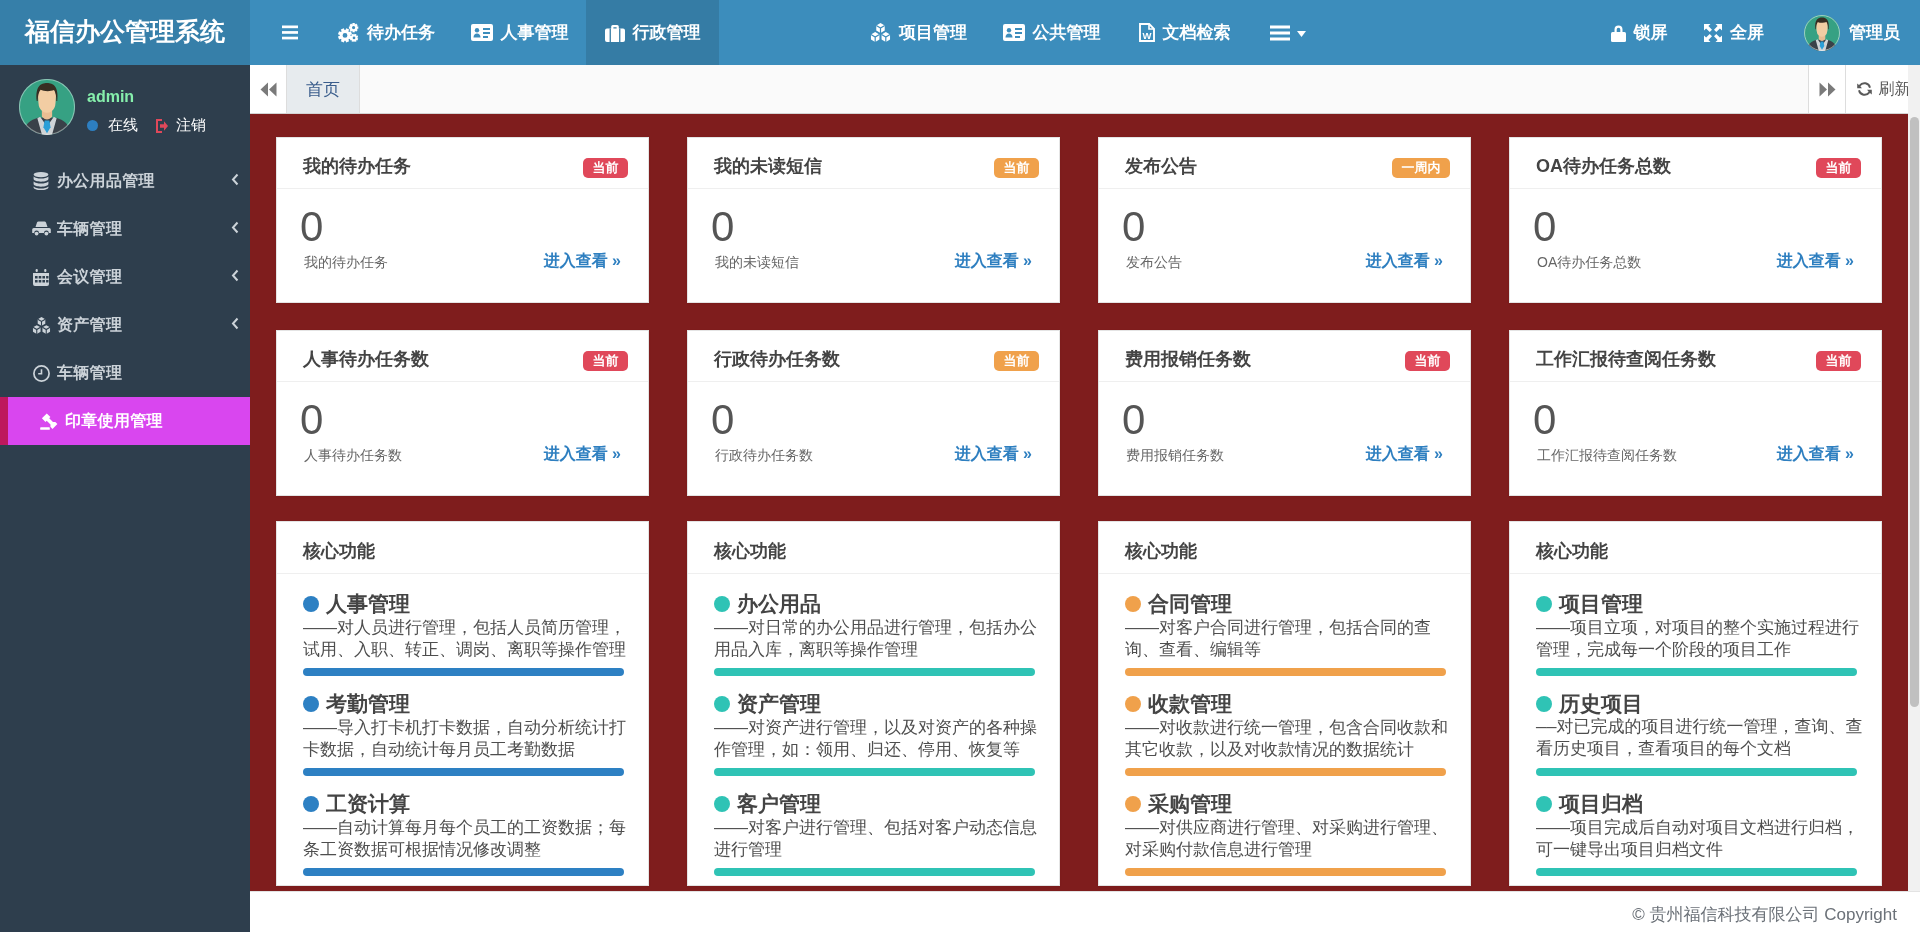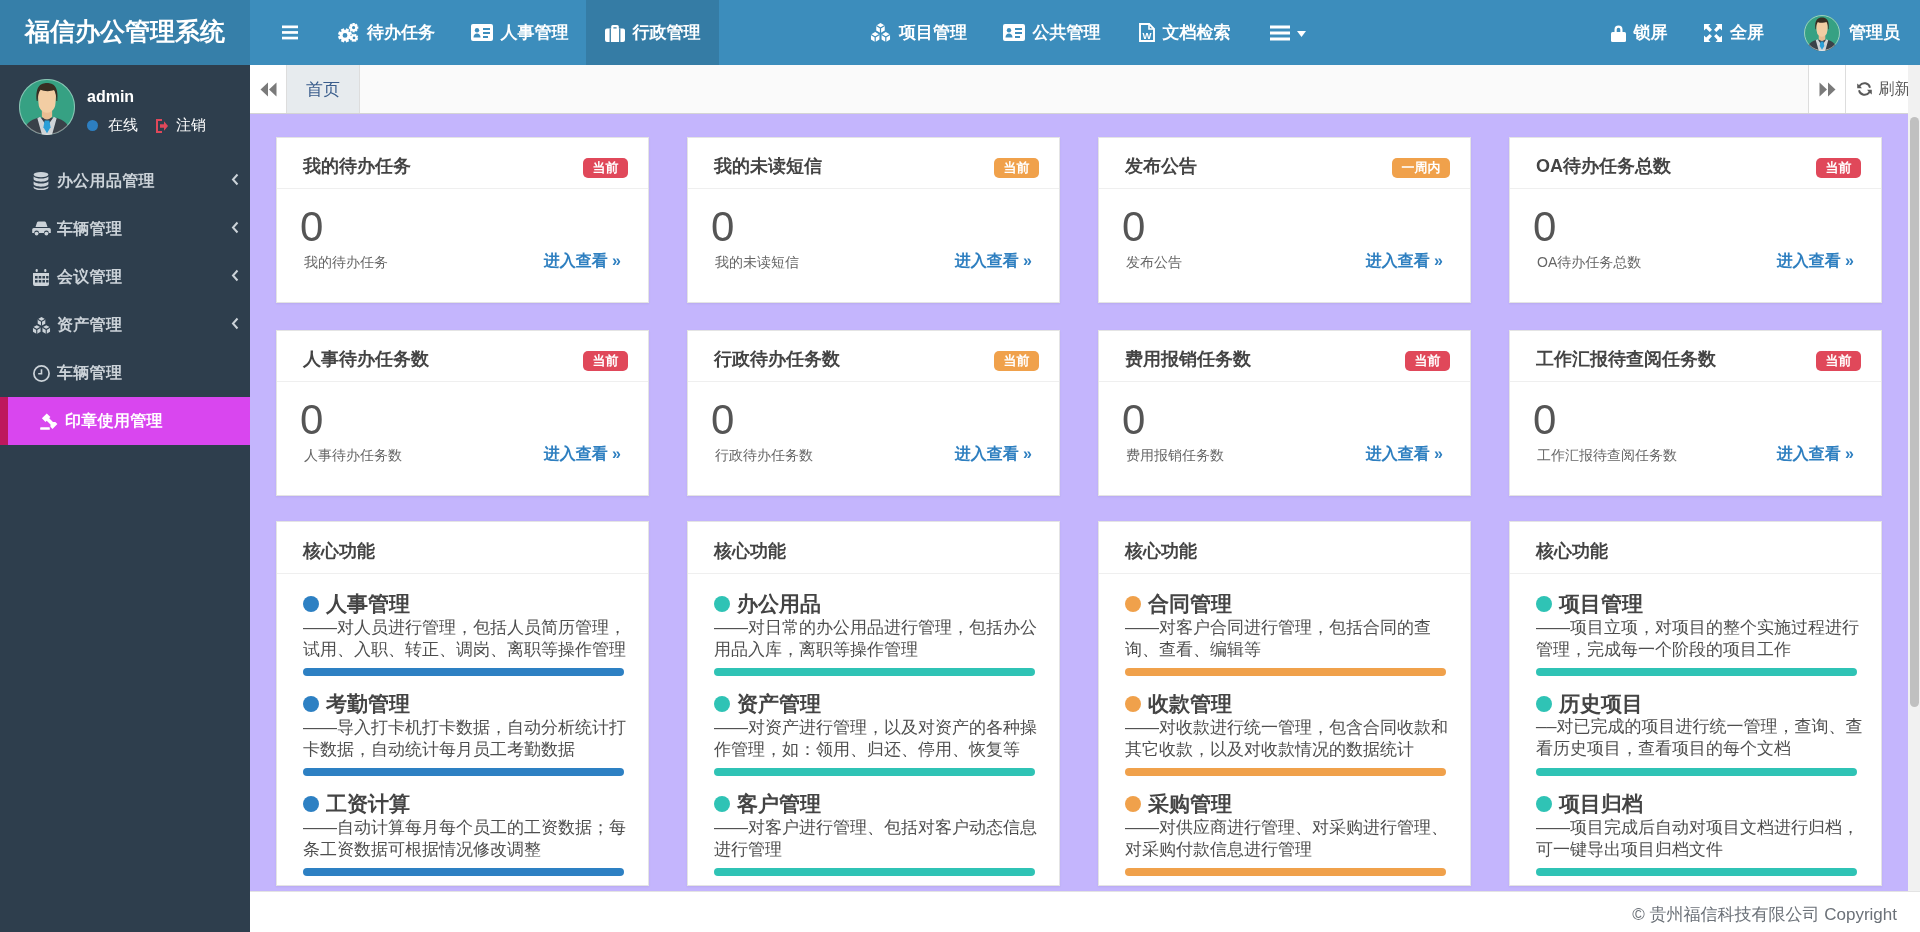--- a/index.html
+++ b/index.html
@@ -15,21 +15,21 @@
 #sidebar{position:absolute;left:0;top:65px;width:250px;height:867px;background:#2e3e4d;}
 .mi{position:relative;height:48px;display:flex;align-items:center;color:#ccd3d9;font-size:16px;}
 .mic{width:22px;margin-left:30px;display:flex;justify-content:center;}
 .mtx{margin-left:5px;font-weight:bold;letter-spacing:0.3px;}
 .arr{position:absolute;right:11px;top:15px;}
 .mi.act{background:#d946ef;border-left:8px solid #be185d;color:#fff;}
 
 
 #tabbar{position:absolute;left:250px;top:65px;width:1670px;height:49px;background:#fafafa;border-bottom:1px solid #d4d4d4;}
 
-#content{position:absolute;left:250px;top:114px;width:1670px;height:818px;background:#c4b5fd;}
+#content{position:absolute;left:250px;top:114px;width:1670px;height:818px;background:#7f1d1d;}
 .card{position:absolute;background:#fff;border:1px solid #e4e4e4;box-shadow:0 1px 2px rgba(0,0,0,0.06);}
 .card .hd{position:absolute;left:0;top:0;right:0;height:51px;border-bottom:1px solid #efefef;}
 .card .hd .t{position:absolute;left:26px;top:16px;font-size:18px;font-weight:bold;color:#444;}
 .badge{position:absolute;top:20px;height:20px;border-radius:5px;color:#fff;font-size:13px;font-weight:bold;line-height:20px;text-align:center;}
 .badge.red{background:#e0485a;}
 .badge.org{background:#f0a14b;}
 .num{position:absolute;left:23px;top:68px;font-size:42px;color:#555;line-height:1;}
 .lbl{position:absolute;left:27px;top:117px;font-size:14px;color:#666;line-height:15px;}
 .lnk{position:absolute;right:27px;top:113px;font-size:16px;font-weight:bold;color:#2e7fc0;}
 
@@ -199,21 +199,21 @@
         <rect width="36" height="36" fill="#36a183"></rect>
         <path d="M2.6 36 C3.2 29 7.4 26.2 12.2 24.9 L23.8 24.9 C28.6 26.2 32.8 29 33.4 36 Z" fill="#3a4149"></path>
         <path d="M13.6 24.2 L18 30.6 L22.4 24.2 L24.2 25.2 L21.2 36 L14.8 36 L11.8 25.2 Z" fill="#cfd3d6"></path>
         <path d="M16.5 26.6 L19.5 26.6 L20.3 31 L18 34.8 L15.7 31 Z" fill="#2b9fd8"></path>
         <path d="M14.7 15 L21.3 15 L21.3 24.3 Q18 27.8 14.7 24.3 Z" fill="#e9bd93"></path>
         <path d="M12.2 10.2 Q12.2 5.2 18 5.2 Q23.8 5.2 23.8 10.2 L23.5 15.2 Q23.3 19 20.9 20.7 Q19.5 21.7 18 21.7 Q16.5 21.7 15.1 20.7 Q12.7 19 12.5 15.2 Z" fill="#f2cda3"></path>
         <path d="M11.4 14.2 C10.4 4.6 14 2.6 18 2.6 C22 2.6 25.6 4.6 24.6 14.2 L24.0 14.2 C24.0 10.6 23.4 8.4 22.5 7.1 C19.9 8.2 15.7 7.9 13.9 6.9 C12.8 8.2 12.1 10.6 12.0 14.2 Z" fill="#372e23"></path>
       </g>
       <circle cx="18" cy="18" r="17.7" fill="none" stroke="rgba(255,255,255,0.4)" stroke-width="0.7"></circle>
     </svg>
-  <div class="abs" style="left:87px;top:23px;font-size:16px;font-weight:bold;color:#ffffff;">admin</div>
+  <div class="abs" style="left:87px;top:23px;font-size:16px;font-weight:bold;color:#86efac;">admin</div>
   <div class="abs" style="left:87px;top:51px;display:flex;align-items:center;font-size:15px;color:#fff;">
     <span style="width:11px;height:11px;border-radius:50%;background:#2d7fc1;display:inline-block;"></span>
     <span style="margin-left:10px;">在线</span>
     <svg style="margin-left:14px;" width="16" height="14" viewBox="0 0 16 14">
         <path d="M6 0 h4 v2 h-4 v10 h4 v2 h-6 v-14 Z" fill="#e0485a"></path>
         <path d="M8 5.3 h4 v-3 l4 4.7 -4 4.7 v-3 h-4 Z" fill="#e0485a"></path>
       </svg>
     <span style="margin-left:8px;">注销</span>
   </div>
   <div class="menu abs" style="left:0;top:92px;width:250px;">

